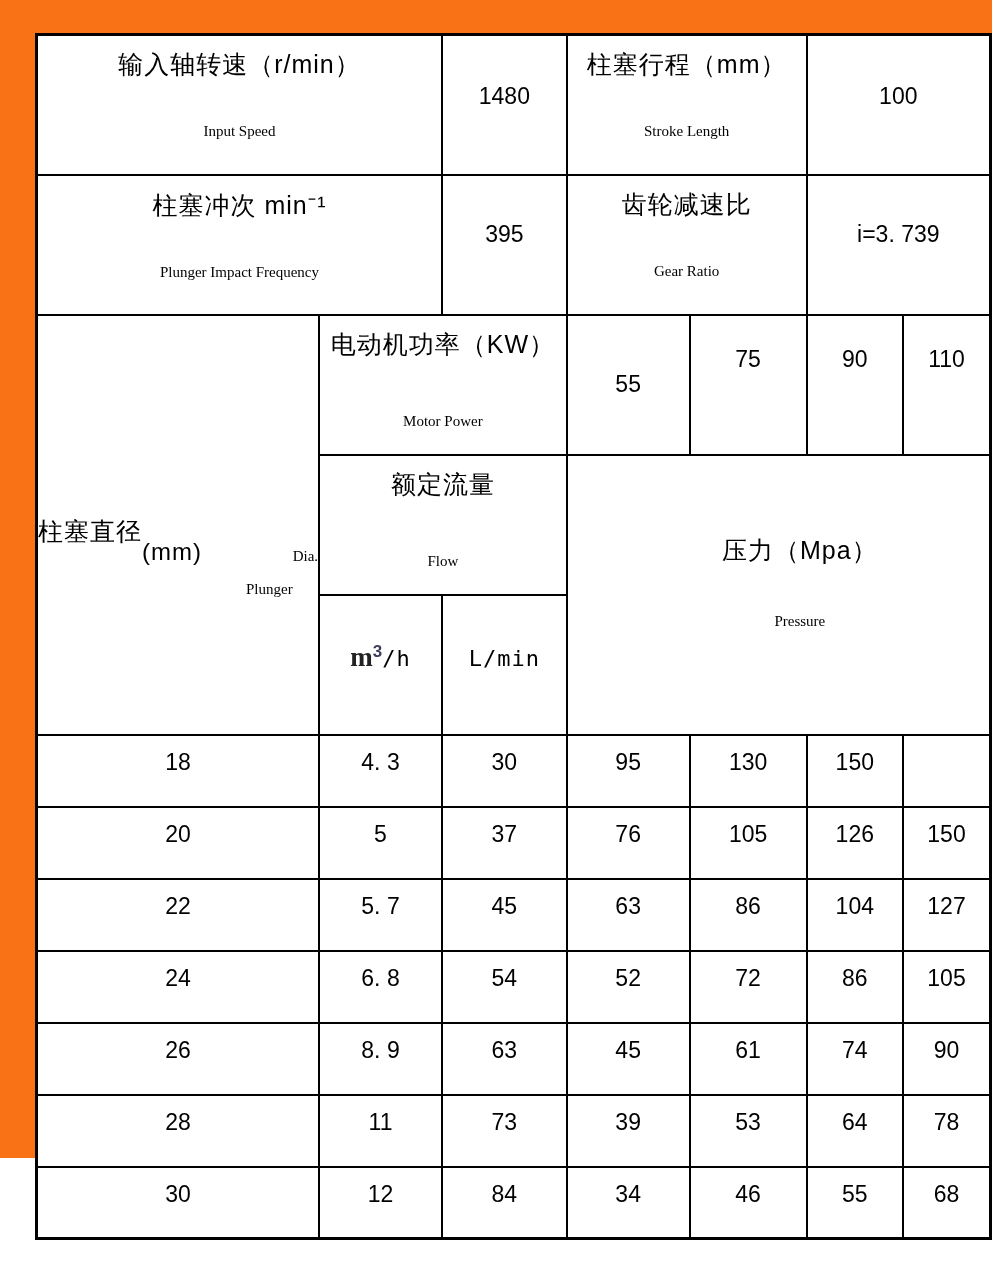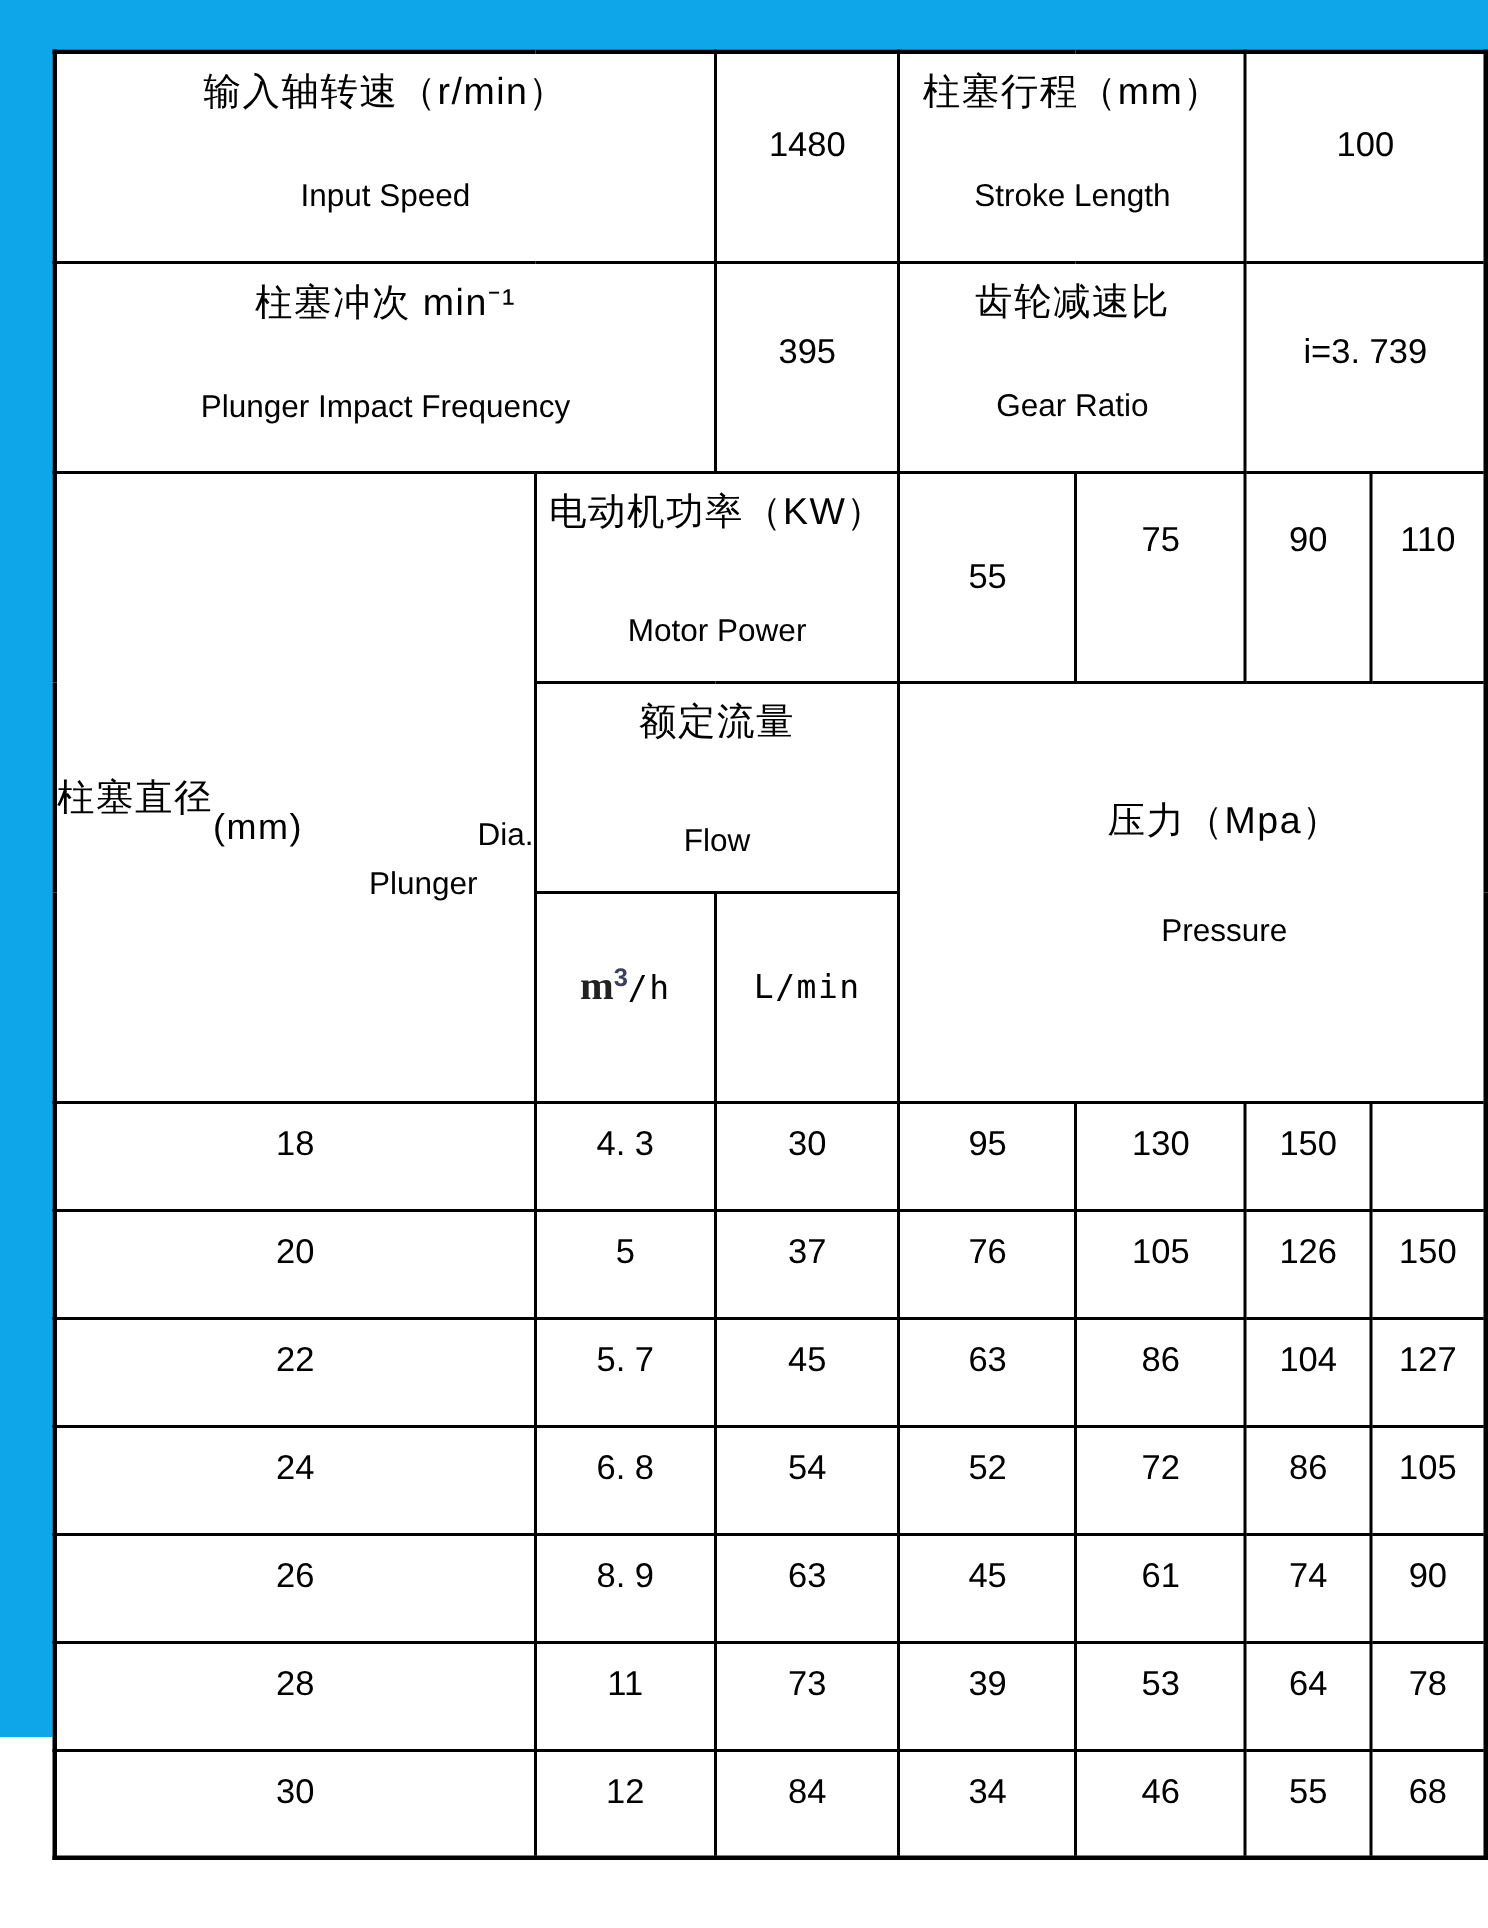--- a/index.html
+++ b/index.html
@@ -6,21 +6,21 @@
   html, body { margin: 0; padding: 0; }
   body {
     width: 992px; height: 1285px;
     background: #ffffff;
     font-family: "Liberation Sans", sans-serif;
     color: #000000;
   }
   .page {
     position: relative;
     width: 992px; height: 1158px;
-    background: #0ea5e9;
+    background: #f97316;
   }
   table.spec-table {
     position: absolute;
     left: 35px; top: 33px;
     border-collapse: collapse;
     table-layout: fixed;
     border: 3px solid #000000;
     background: #ffffff;
   }
   td {
@@ -42,22 +42,22 @@
   }
   .dual.top-label { gap: 42px; padding-bottom: 22px; }
   .dual.mid-label { gap: 52px; padding-bottom: 12px; }
   .zh {
     font-size: 25px;
     letter-spacing: 1px;
     font-family: "Liberation Sans", sans-serif;
     white-space: nowrap;
   }
   .en {
-    font-size: 21px;
-    font-family: Liberation Sans, sans-serif;
+    font-size: 15px;
+    font-family: Liberation Serif, serif;
     white-space: nowrap;
   }
 
   
   .num { font-size: 23px; font-family: "Liberation Sans", sans-serif; }
   .pb30 { padding-bottom: 16px; border-radius: 21px; }
   .pb20 { padding-bottom: 20px; }
   .vtop { vertical-align: top; padding-top: 30px; text-align: center; }
   .data-cell { padding-bottom: 16px; }
 

